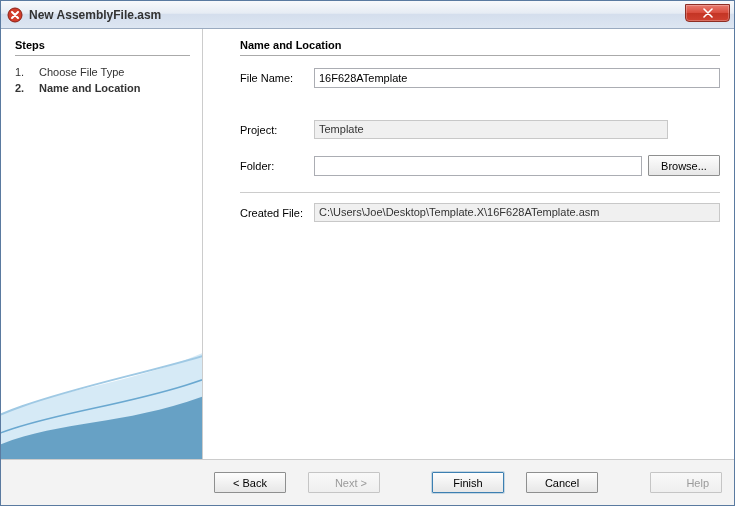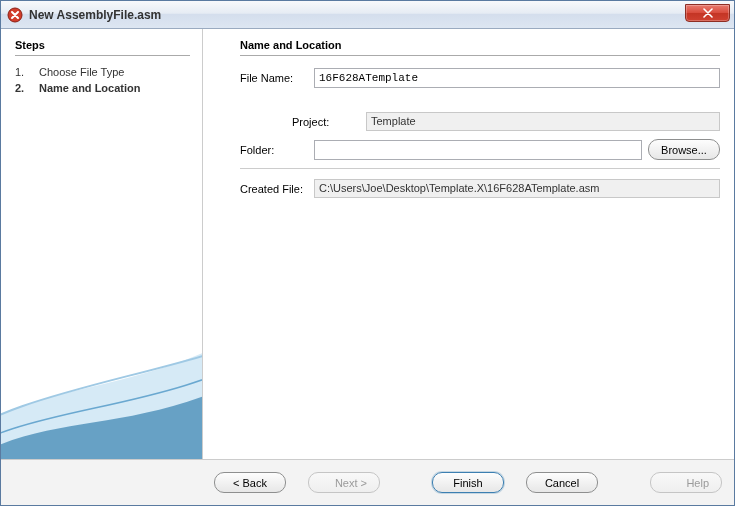--- a/index.html
+++ b/index.html
@@ -91,34 +91,33 @@
       font-size: 11px;
       font-weight: bold;
       color: #000;
       padding-bottom: 4px;
       border-bottom: 1px solid #aaa;
       margin-bottom: 12px;
     }
     .form-row {
       display: flex;
       align-items: center;
-      margin-bottom: 8px;
+      margin-bottom: 16px;
       gap: 6px;
-      justify-content: flex-end;
     }
     .form-row label {
       width: 68px;
       color: #000;
     }
     .text-input {
       flex: 1;
       height: 20px;
       border: 1px solid #abadb3;
       padding: 0 4px;
-      font-family: Liberation Mono, monospace;
+      font-family: Liberation Sans, sans-serif;
       font-size: 11px;
       background: #fff;
     }
     .text-readonly {
       flex: 1;
       height: 19px;
       border: 1px solid #c8c8c8;
       background: #f0f0f0;
       padding: 2px 4px;
       color: #333;
@@ -126,21 +125,21 @@
       white-space: nowrap;
     }
     .btn {
       height: 21px;
       min-width: 72px;
       padding: 0 12px;
       font-family: inherit;
       font-size: 11px;
       background: linear-gradient(to bottom, #fdfdfd, #e7e7e7);
       border: 1px solid #8e8f8f;
-      border-radius: 10px;
+      border-radius: 1px;
       color: #000;
       cursor: pointer;
     }
     .btn:disabled {
       color: #9a9a9a;
       border-color: #c5c5c5;
       background: linear-gradient(to bottom, #f8f8f8, #efefef);
       cursor: default;
       text-align: right;
     }

